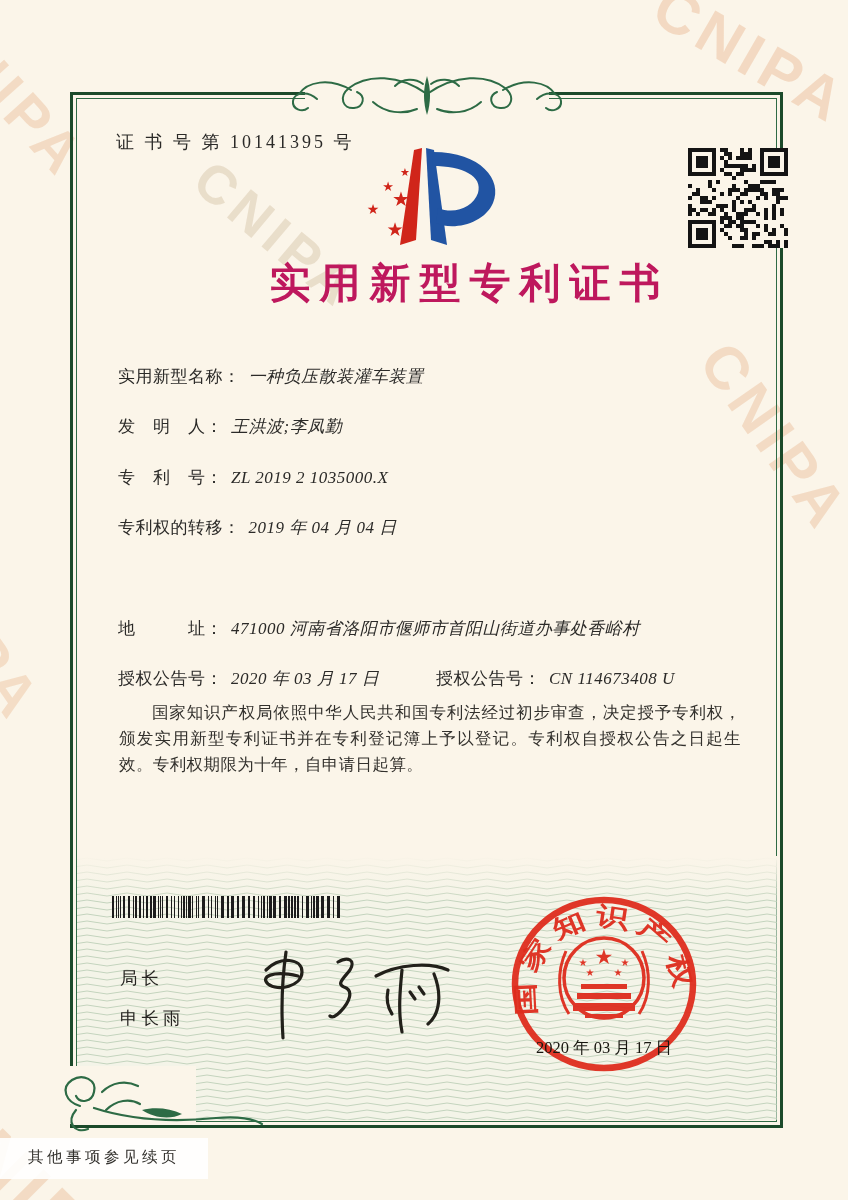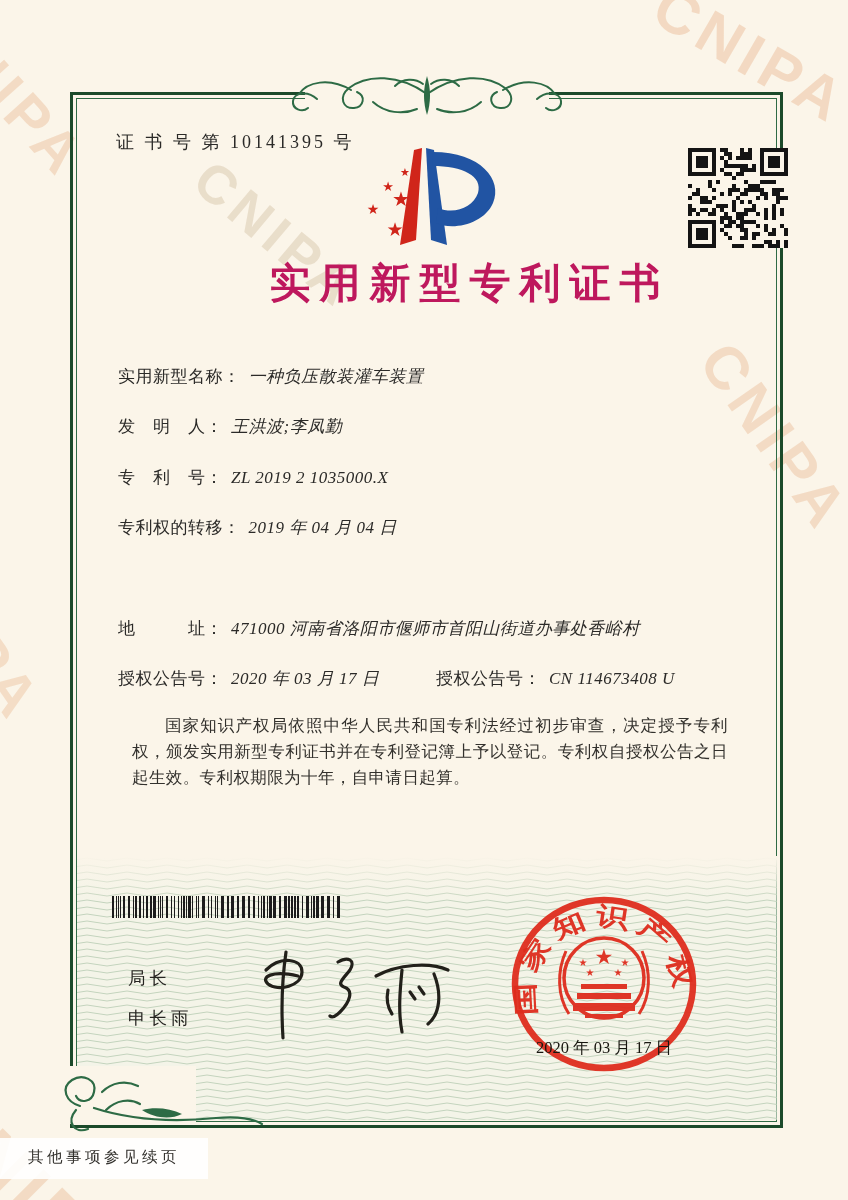--- a/index.html
+++ b/index.html
@@ -13,27 +13,27 @@
          border:1px solid #2f6b45;}
   .certno{position:absolute;left:116px;top:130px;font-size:18px;letter-spacing:3px;color:#2b2a28;}
   .title{position:absolute;left:70px;width:799px;top:256px;text-align:center;
          font-size:41px;font-weight:bold;letter-spacing:9px;color:#be185d;}
   .frow{position:absolute;left:118px;width:640px;font-size:17px;letter-spacing:0.5px;color:#2b2a28;}
   .fl{display:inline-block;min-width:102px;}
   .fv{margin-left:8px;font-style:italic;}
   .pair2{position:absolute;left:318px;top:0;}
   .paras{position:absolute;left:118px;top:699px;width:624px;font-size:16.5px;
          line-height:25.8px;color:#33312d;text-align:justify;letter-spacing:0.4px;}
-  .paras p{margin:14px;text-indent:2em;}
+  .paras p{margin:1px;text-indent:2em;}
   .wavebg{position:absolute;left:77px;top:856px;}
   .barcode{position:absolute;left:112px;top:896px;}
   .qr{position:absolute;left:688px;top:148px;}
   .logo{position:absolute;left:343px;top:140px;}
   .signer{position:absolute;left:120px;top:966px;font-size:17.5px;letter-spacing:4px;color:#262421;}
-  .signer div{margin-bottom:16px;margin-left:8px;}
+  .signer div{margin-bottom:16px;}
   .sig{position:absolute;left:252px;top:946px;}
   .seal{position:absolute;left:509px;top:896px;}
   .pgfoot{position:absolute;left:70px;width:707px;top:1091px;text-align:center;
           font-size:14.5px;letter-spacing:2px;color:#33312d;}
   .note{position:absolute;left:0;width:690px;top:1138px;text-align:left;}
   .note span{display:inline-block;background:rgba(255,255,255,0.9);padding:9px 28px 11px;
           font-size:15.5px;letter-spacing:3.5px;color:#33312d;}
   .ornament{position:absolute;left:277px;top:64px;}
   .flourish{position:absolute;left:46px;top:1066px;}
 </style>

